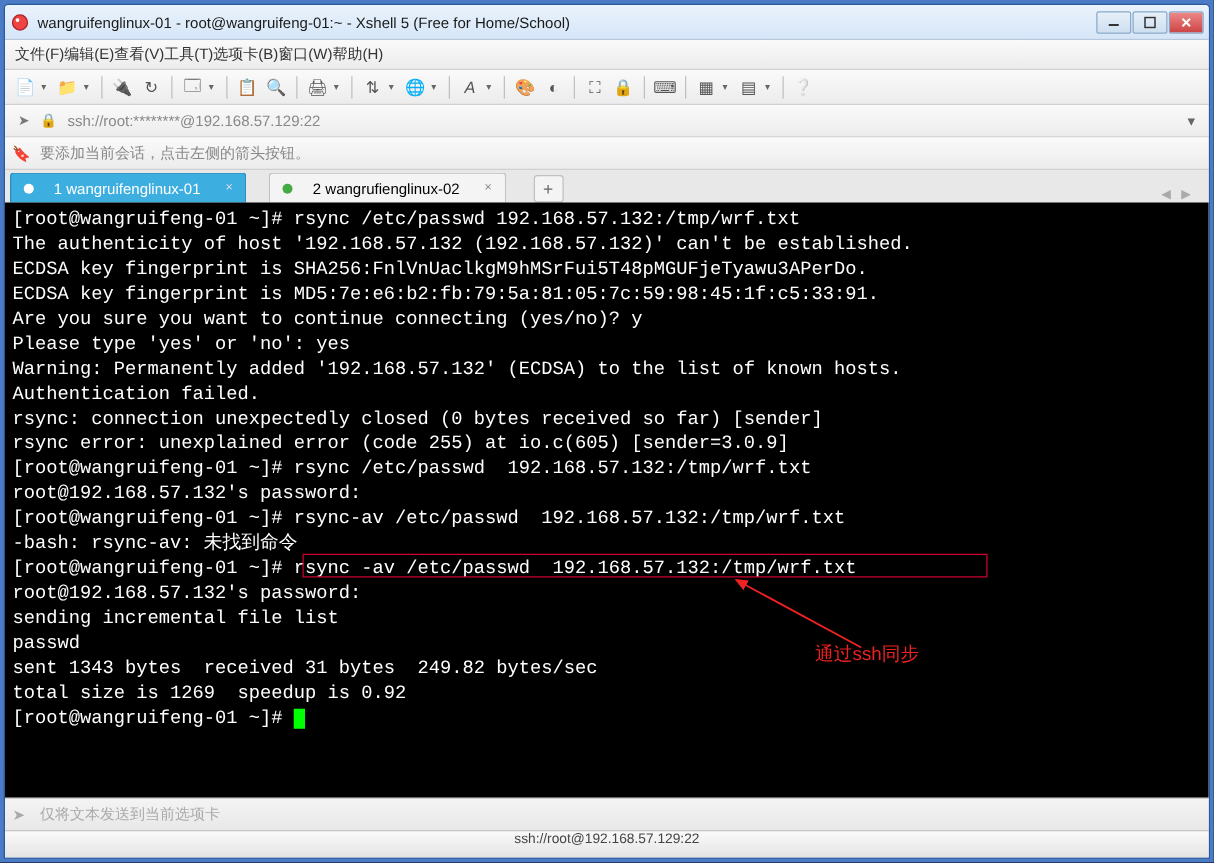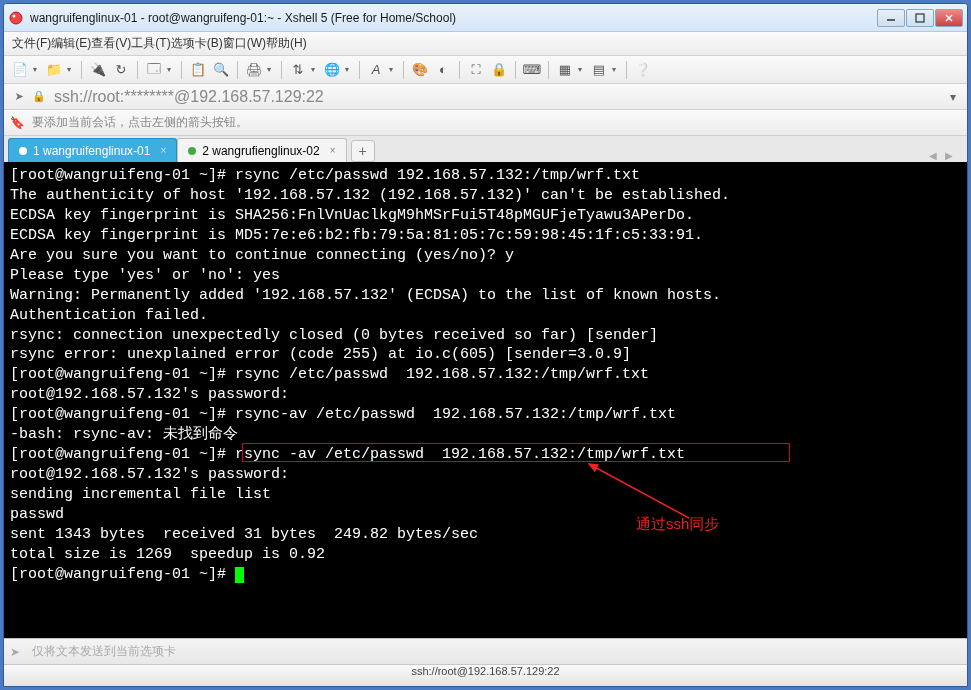--- a/index.html
+++ b/index.html
@@ -17,28 +17,28 @@
 .menubar { height: 24px; background: linear-gradient(#fafafa, #ececec); display: flex; align-items: center; padding: 0 8px; border-bottom: 1px solid #d0d0d0; }
 .menu-item { cursor: pointer; color: #333; }
 
 .toolbar { height: 28px; background: linear-gradient(#fafafa, #ececec); display: flex; align-items: center; padding: 0 6px; gap: 3px; border-bottom: 1px solid #d0d0d0; }
 .tool-btn { width: 20px; height: 20px; display: flex; align-items: center; justify-content: center; cursor: pointer; color: #555; font-size: 13px; }
 .tool-sep { width: 1px; height: 18px; background: #c0c0c0; margin: 0 3px; }
 .tool-drop { width: 8px; font-size: 8px; color: #666; cursor: pointer; }
 
 .addressbar { height: 26px; background: linear-gradient(#fafafa, #ececec); display: flex; align-items: center; padding: 0 6px; border-bottom: 1px solid #d0d0d0; }
 .addr-icon { width: 18px; height: 18px; display: flex; align-items: center; justify-content: center; color: #777; font-size: 11px; margin-right: 2px; }
-.addr-text { flex: 1; color: #888; font-size: 16px; padding: 2px 4px; }
+.addr-text { flex: 1; color: #888; font-size: 12px; padding: 2px 4px; }
 .addr-drop { width: 16px; color: #666; cursor: pointer; text-align: center; }
 
 .hintbar { height: 26px; background: linear-gradient(#fafafa, #ececec); display: flex; align-items: center; padding: 0 6px; border-bottom: 1px solid #d0d0d0; color: #888; }
 .hint-icon { width: 18px; margin-right: 4px; }
 
 .tabbar { height: 26px; background: #e8e8e8; display: flex; align-items: flex-end; padding: 0 4px; gap: 0; }
-.tab { height: 24px; padding: 0 10px; display: flex; align-items: center; gap: 6px; background: #f4f4f4; border: 1px solid #c0c0c0; border-bottom: none; border-radius: 3px 3px 0 0; cursor: pointer; font-size: 12px; margin-right: 0; }
+.tab { height: 24px; padding: 0 10px; display: flex; align-items: center; gap: 16px; background: #f4f4f4; border: 1px solid #c0c0c0; border-bottom: none; border-radius: 3px 3px 0 0; cursor: pointer; font-size: 12px; margin-right: 18px; }
 .tab.active { background: #3daee0; color: #fff; border-color: #2a8cc0; }
 .tab-dot { width: 8px; height: 8px; border-radius: 50%; }
 .tab.active .tab-dot { background: #fff; }
 .tab:not(.active) .tab-dot { background: #4a4; }
 .tab-close { font-size: 10px; color: #888; cursor: pointer; margin-left: 4px; }
 .tab.active .tab-close { color: #dde; }
 .tab-add { width: 24px; height: 22px; background: #f4f4f4; border: 1px solid #c0c0c0; border-radius: 3px; display: flex; align-items: center; justify-content: center; cursor: pointer; margin-left: 4px; font-size: 14px; color: #666; }
 .tab-nav { margin-left: auto; display: flex; gap: 2px; padding-right: 4px; }
 .tab-nav-btn { width: 14px; height: 14px; color: #aaa; cursor: pointer; font-size: 10px; display: flex; align-items: center; }
 
@@ -177,21 +177,21 @@
   <div class="terminal" id="terminal-body"><div class="term-line">[root@wangruifeng-01 ~]# rsync /etc/passwd 192.168.57.132:/tmp/wrf.txt</div><div class="term-line">The authenticity of host '192.168.57.132 (192.168.57.132)' can't be established.</div><div class="term-line">ECDSA key fingerprint is SHA256:FnlVnUaclkgM9hMSrFui5T48pMGUFjeTyawu3APerDo.</div><div class="term-line">ECDSA key fingerprint is MD5:7e:e6:b2:fb:79:5a:81:05:7c:59:98:45:1f:c5:33:91.</div><div class="term-line">Are you sure you want to continue connecting (yes/no)? y</div><div class="term-line">Please type 'yes' or 'no': yes</div><div class="term-line">Warning: Permanently added '192.168.57.132' (ECDSA) to the list of known hosts.</div><div class="term-line">Authentication failed.</div><div class="term-line">rsync: connection unexpectedly closed (0 bytes received so far) [sender]</div><div class="term-line">rsync error: unexplained error (code 255) at io.c(605) [sender=3.0.9]</div><div class="term-line">[root@wangruifeng-01 ~]# rsync /etc/passwd  192.168.57.132:/tmp/wrf.txt</div><div class="term-line">root@192.168.57.132's password:</div><div class="term-line">[root@wangruifeng-01 ~]# rsync-av /etc/passwd  192.168.57.132:/tmp/wrf.txt</div><div class="term-line">-bash: rsync-av: 未找到命令</div><div class="term-line">[root@wangruifeng-01 ~]# rsync -av /etc/passwd  192.168.57.132:/tmp/wrf.txt</div><div class="term-line">root@192.168.57.132's password:</div><div class="term-line">sending incremental file list</div><div class="term-line">passwd</div><div class="term-line"></div><div class="term-line">sent 1343 bytes  received 31 bytes  249.82 bytes/sec</div><div class="term-line">total size is 1269  speedup is 0.92</div><div class="term-line">[root@wangruifeng-01 ~]# <span class="cursor-block"></span></div>
     <div class="highlight-box" style="top:281px; left:238px; width:548px; height:19px;"></div>
     <svg class="annotation-arrow" style="top:296px; left:575px;" width="120" height="70">
       <defs>
           <marker id="ah" markerWidth="8" markerHeight="8" refX="6" refY="3" orient="auto">
             <path d="M0,0 L7,3 L0,6 Z" fill="#e22"></path>
           </marker>
         </defs>
       <line x1="110" y1="60" x2="10" y2="6" stroke="#e22" stroke-width="1.5" marker-end="url(#ah)"></line>
     </svg>
-    <div class="annotation-text" style="top:352px; left:632px;">通过ssh同步</div>
+    <div class="annotation-text" style="top:352px; left:648px;">通过ssh同步</div>
   </div>
 
   <div class="inputbar">
     <span class="input-icon">➤</span>
     <span>仅将文本发送到当前选项卡</span>
   </div>
 
   <div class="statusbar">
     <span class="status-left">ssh://root@192.168.57.129:22</span>
     <span class="status-seg">🖧 <span>SSH2</span></span>

